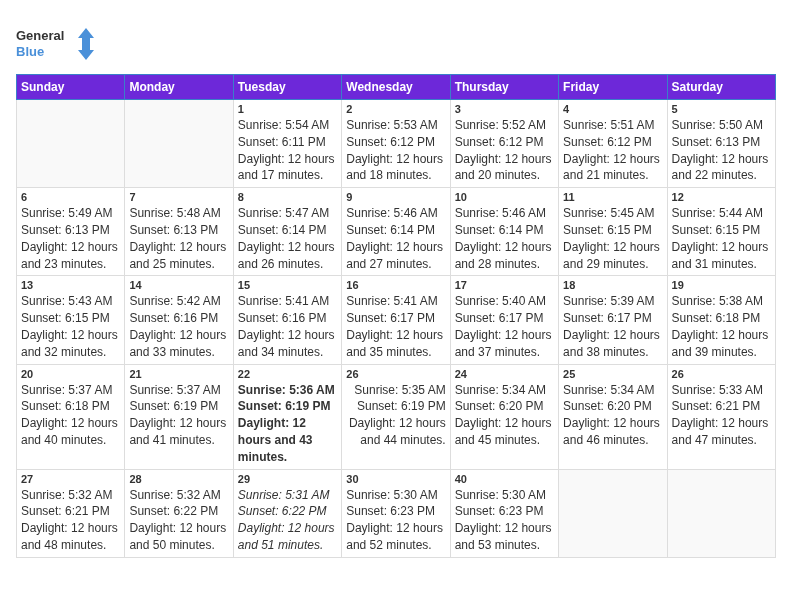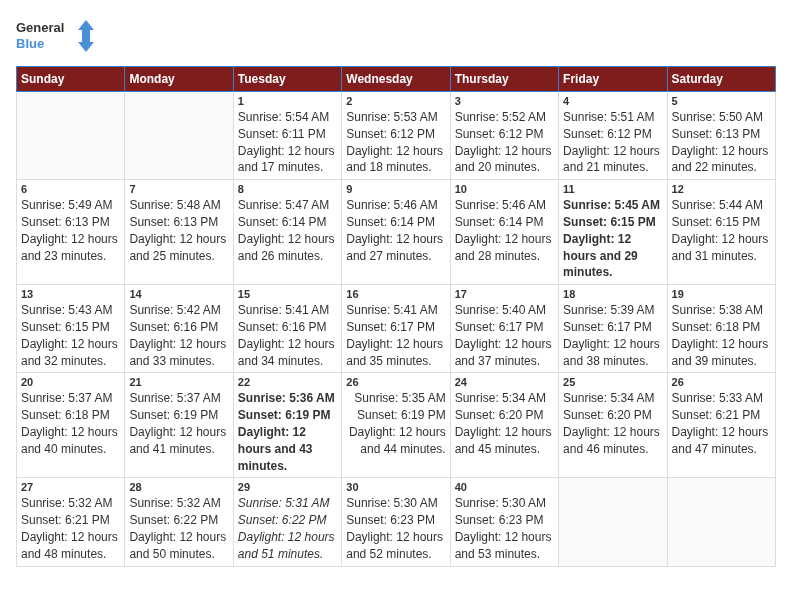--- a/index.html
+++ b/index.html
@@ -9,20 +9,21 @@
       width: 792px;
       height: 612px;
       overflow: hidden;
     }
     .page {
       width: 792px;
       height: 492px;
       padding: 16px 16px 10px 16px;
       display: flex;
       flex-direction: column;
+      margin-top: 8px;
     }
     .header {
       display: flex;
       justify-content: space-between;
       align-items: flex-start;
       margin-bottom: 10px;
     }
     .logo {
       display: flex;
       align-items: center;
@@ -43,21 +44,21 @@
       margin-top: 2px;
     }
     .calendar {
       flex: 1;
       border: 1px solid #ccc;
       border-collapse: collapse;
       width: 100%;
       table-layout: fixed;
     }
     .calendar th {
-      background: #7f1d1d;
+      background: #6d28d9;
       color: #fff;
       font-size: 12px;
       font-weight: bold;
       padding: 5px 4px;
       text-align: left;
       border: 1px solid #3a7fc9;
     }
     .calendar td {
       border: 1px solid #ddd;
       vertical-align: top;
@@ -175,21 +176,21 @@
 Daylight: 12 hours and 27 minutes.</div>
           </td>
           <td>
             <span class="day-number">10</span>
             <div class="day-info" style="white-space: pre-line;">Sunrise: 5:46 AM
 Sunset: 6:14 PM
 Daylight: 12 hours and 28 minutes.</div>
           </td>
           <td>
             <span class="day-number">11</span>
-            <div class="day-info" style="white-space: pre-line; font-weight: bold;">Sunrise: 5:45 AM
+            <div class="day-info" style="white-space: pre-line;">Sunrise: 5:45 AM
 Sunset: 6:15 PM
 Daylight: 12 hours and 29 minutes.</div>
           </td>
           <td>
             <span class="day-number">12</span>
             <div class="day-info" style="white-space: pre-line;">Sunrise: 5:44 AM
 Sunset: 6:15 PM
 Daylight: 12 hours and 31 minutes.</div>
           </td>
         </tr>

